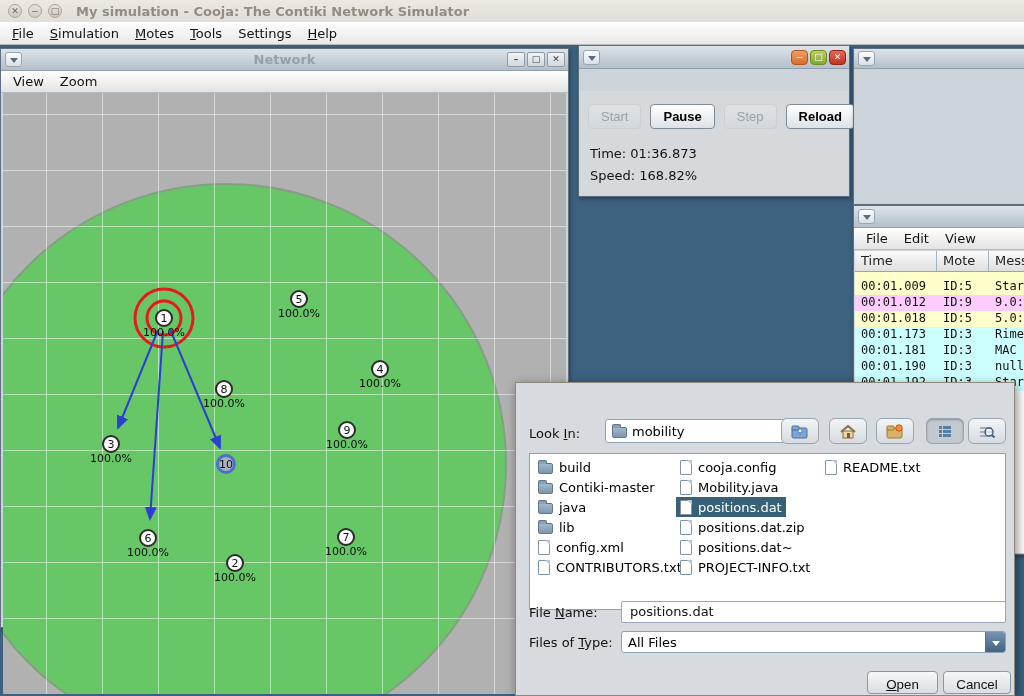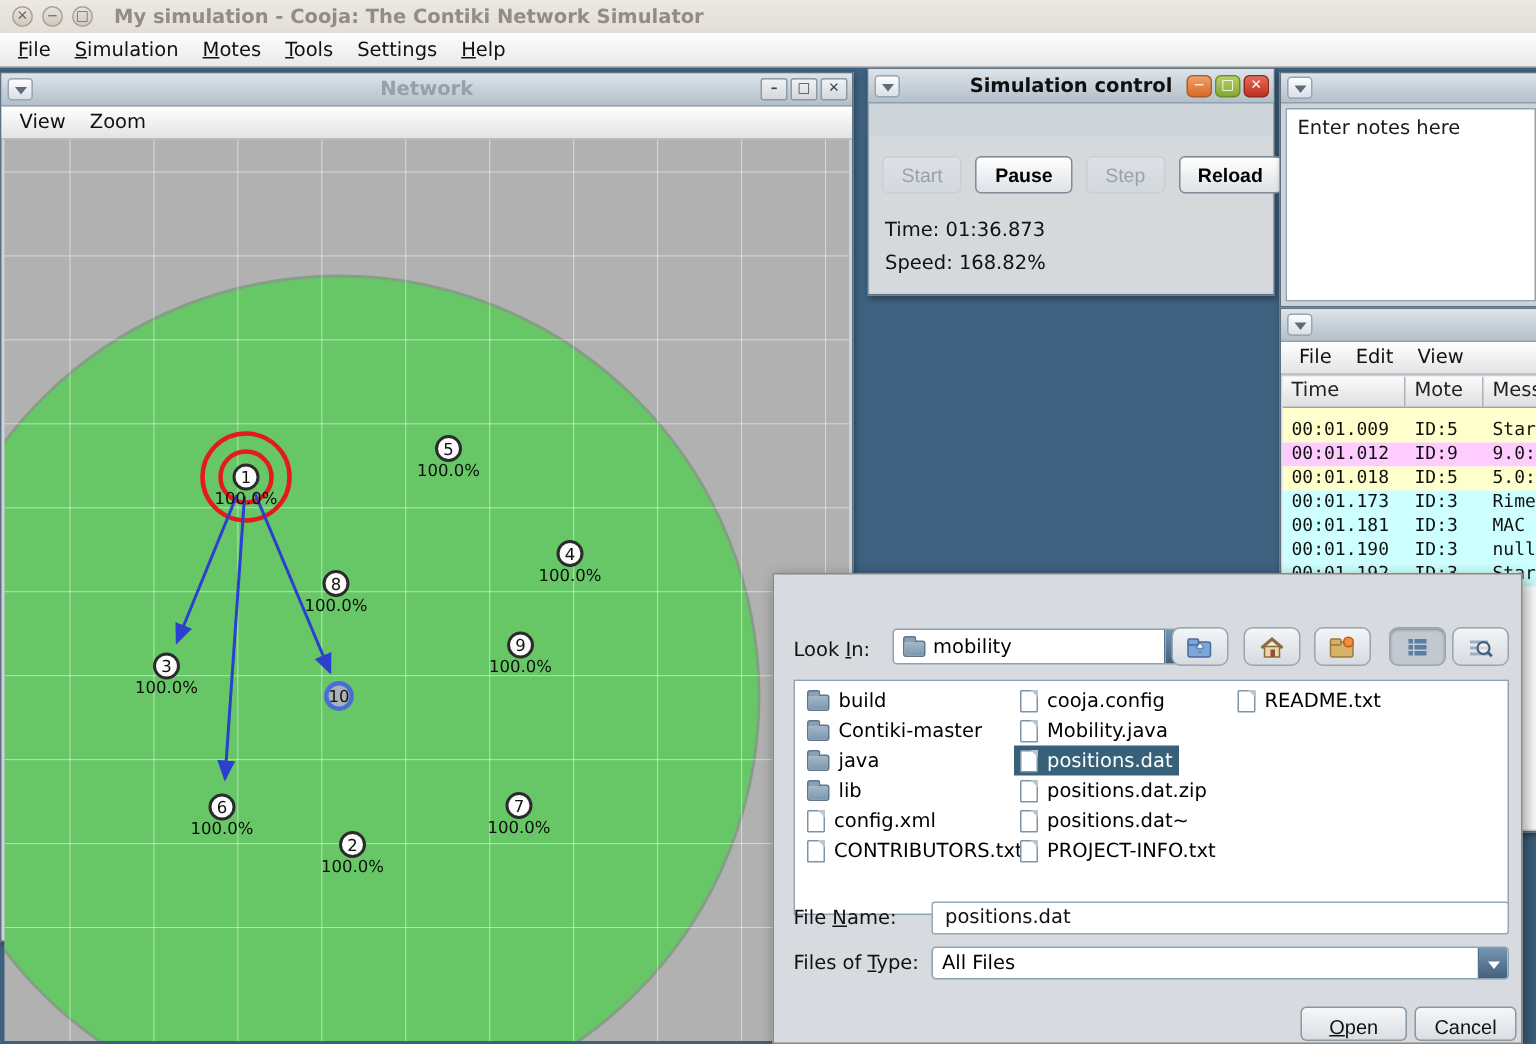--- a/index.html
+++ b/index.html
@@ -1,18 +1,18 @@
 <!DOCTYPE html>
 <html><head>
 <meta charset="utf-8">
 <style>
   * { margin:0; padding:0; box-sizing:border-box; }
   html,body { width:1024px; height:696px; overflow:hidden; }
   body { font-family:"DejaVu Sans","Liberation Sans",sans-serif; font-size:13px; }
-  .screen { position:relative; width:1024px; height:696px; background:#fde047; overflow:hidden; }
+  .screen { position:relative; width:1024px; height:696px; background:#4d7c0f; overflow:hidden; }
 
   
   .main-titlebar { position:absolute; left:0; top:0; width:1024px; height:22px;
     background:linear-gradient(#ece8e2,#e2ded7); display:flex; align-items:center; }
   .wmctl { display:flex; gap:6px; margin-left:8px; }
   .wmbtn { width:14px; height:14px; border-radius:50%; background:linear-gradient(#e8e3dc,#cfc9c0);
     border:1px solid #aaa295; color:#6e675e; font-size:9px; line-height:12px; text-align:center; }
   .wmbtn.close::before { content:"\2715"; }
   .wmbtn.min::before { content:"\2212"; }
   .wmbtn.restore::before { content:"\25A1"; }
@@ -240,21 +240,20 @@
         <div class="node" style="left:343px;top:444px">
             <span>7</span>
           </div>
         <div class="nlabel" style="left:343px;top:452px">100.0%</div>
       </div>
     </div>
 
     <div class="iframe sim-frame">
       <div class="ititle">
         <div class="collapse-btn"></div>
-        <div class="ititle-text">Simulation control</div>
         <div class="winbtns">
           <div class="ubtn min"></div>
           <div class="ubtn max"></div>
           <div class="ubtn close"></div>
         </div>
       </div>
       <div class="sim-body">
         <div class="btnrow">
           <button class="pbtn off">Start</button>
           <button class="pbtn on">Pause</button>
@@ -263,21 +262,20 @@
         </div>
         <div class="sim-line" style="top:55px">Time: 01:36.873</div>
         <div class="sim-line" style="top:77px">Speed: 168.82%</div>
       </div>
     </div>
 
     <div class="iframe notes-frame">
       <div class="ititle">
         <div class="collapse-btn"></div>
       </div>
-      <div class="notes-body">Enter notes here</div>
     </div>
 
     <div class="iframe log-frame">
       <div class="ititle">
         <div class="collapse-btn"></div>
       </div>
       <div class="imenubar">
         <span class="mi">File</span>
         <span class="mi">Edit</span>
         <span class="mi">View</span>
@@ -327,21 +325,21 @@
           <div class="c-time">00:01.192</div>
           <div class="c-mote">ID:3</div>
           <div class="c-msg">Start</div>
         </div>
       </div>
     </div>
 
     <div class="dialog">
 
       <div class="dlg-label" style="top:43px"><span>Look </span><span class="u">I</span><span>n:</span></div>
-      <div class="combo" style="left:79px;top:36px;width:204px">
+      <div class="combo" style="left:89px;top:36px;width:204px">
         <div class="combo-text">
             <span class="ic-folder"></span>
             <span>mobility</span>
           </div>
         <div class="combo-arrow"></div>
       </div>
 
       <div class="tbtn" style="left:265px;top:35px">
         <svg width="18" height="15">
           <rect x="1" y="4" width="15" height="10" rx="1.5" fill="#7ba7d7" stroke="#4a6b9b"></rect>

